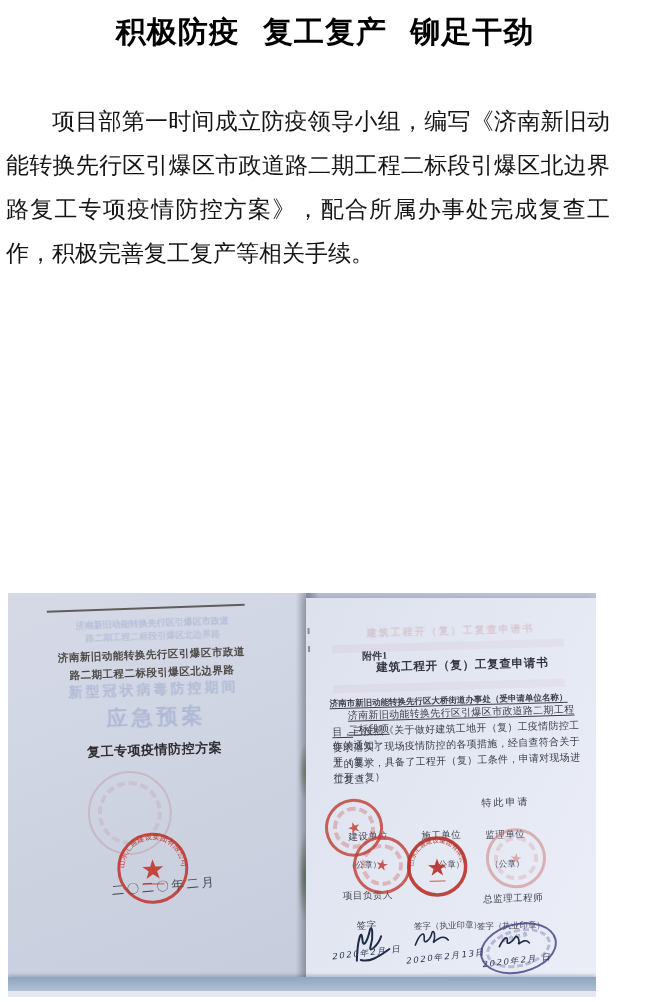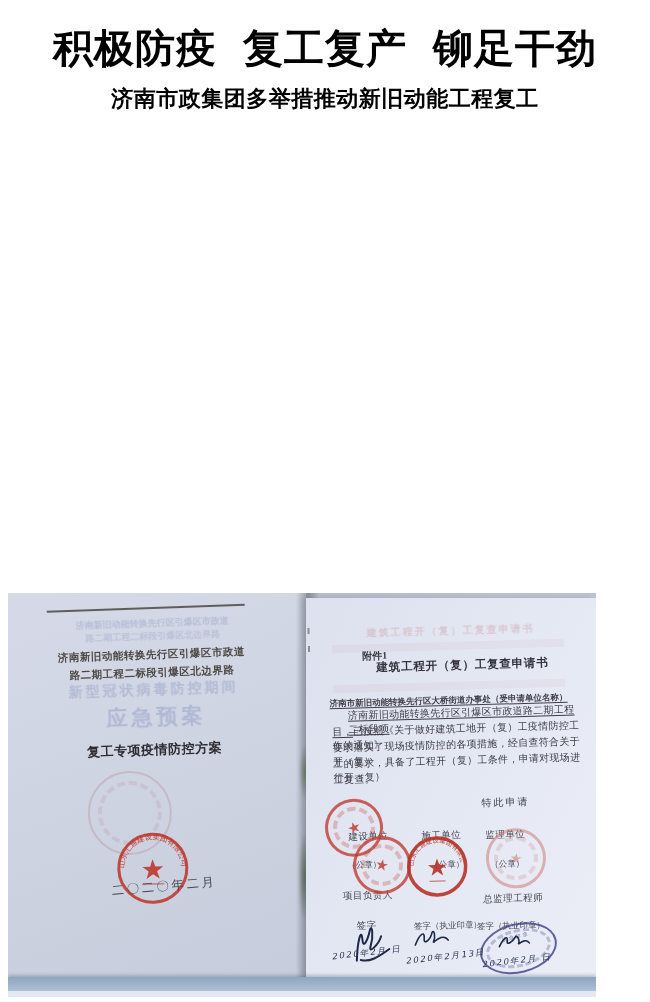--- a/index.html
+++ b/index.html
@@ -1,22 +1,22 @@
 <!DOCTYPE html>
 <html><head>
 <meta charset="utf-8">
 <style>
   html,body{margin:0;padding:0;background:#fff;}
   .page{position:relative;width:650px;height:1002px;background:#fff;overflow:hidden;
         font-family:"Liberation Serif","DejaVu Serif",serif;color:#111;}
 
   
-  .title{margin:16px;padding-top:12px;text-align:center;
+  .title{margin:0;padding-top:12px;text-align:center;
          font-family:"Liberation Sans","DejaVu Sans",sans-serif;
-         font-weight:bold;font-size:40px;line-height:40px;color:#000;
+         font-weight:bold;font-size:30px;line-height:40px;color:#000;
          word-spacing:14px;letter-spacing:1px;}
   .subtitle{margin:8px 0 0;text-align:center;font-weight:bold;
             font-size:22px;line-height:30px;color:#000;letter-spacing:.5px;}
   .bodytext{position:absolute;left:6px;right:40px;top:100px;
             font-size:23px;line-height:44px;text-align:justify;color:#151515;}
   .bodytext p{margin:0;text-indent:2em;}
 
   
   .photo{position:absolute;left:8px;top:593px;width:588px;height:404px;margin:0;
          background:linear-gradient(100deg,#c3cadb,#d2d7e5 40%,#dde2ee 75%,#e2e6f2);
@@ -109,23 +109,23 @@
   .photo-bottom{position:absolute;left:0;top:398px;width:100%;height:6px;background:#e3e8f1;}
   .photo-topedge{position:absolute;left:290px;top:0;width:298px;height:7px;background:rgba(128,138,162,.35);}
   .fold-mark{position:absolute;width:2px;height:6px;background:rgba(70,72,80,.55);}
 </style>
 </head>
 <body>
 
 <div class="page">
 
   <h1 class="title">积极防疫 复工复产 铆足干劲</h1>
-  <h2 class="subtitle">济南市政集团多举措推动新旧动能工程复工</h2>
 
   <div class="bodytext">
+    <p>项目部第一时间成立防疫领导小组，编写《济南新旧动能转换先行区引爆区市政道路二期工程二标段引爆区北边界路复工专项疫情防控方案》，配合所属办事处完成复查工作，积极完善复工复产等相关手续。</p>
   </div>
 
   <figure class="photo">
     <div class="photo-topedge"></div>
 
     <div class="lp">
       <div class="lp-rot">
         <div class="lp-line"></div>
         <div class="ghost lp-ghost-a">济南新旧动能转换先行区引爆区市政道</div>
         <div class="ghost lp-ghost-b">路二期工程二标段引爆区北边界路</div>

